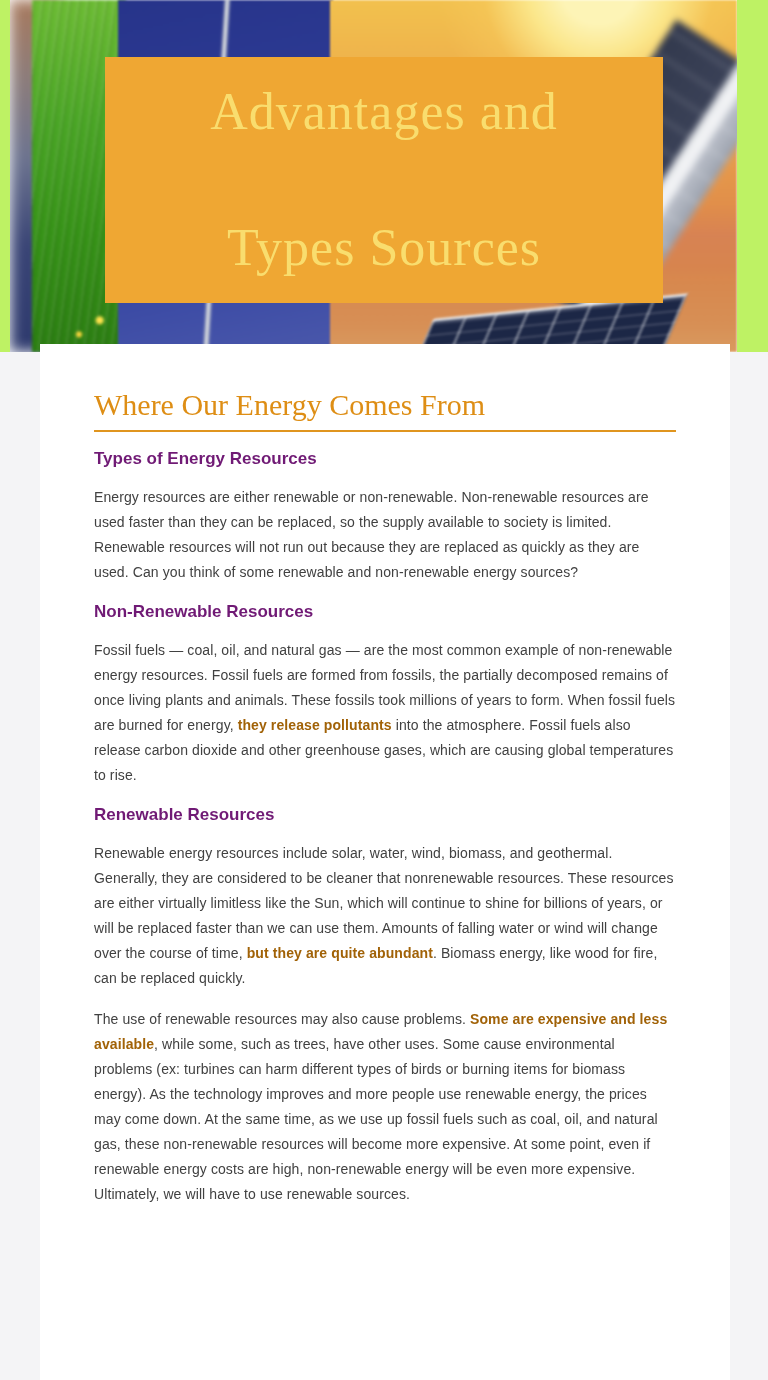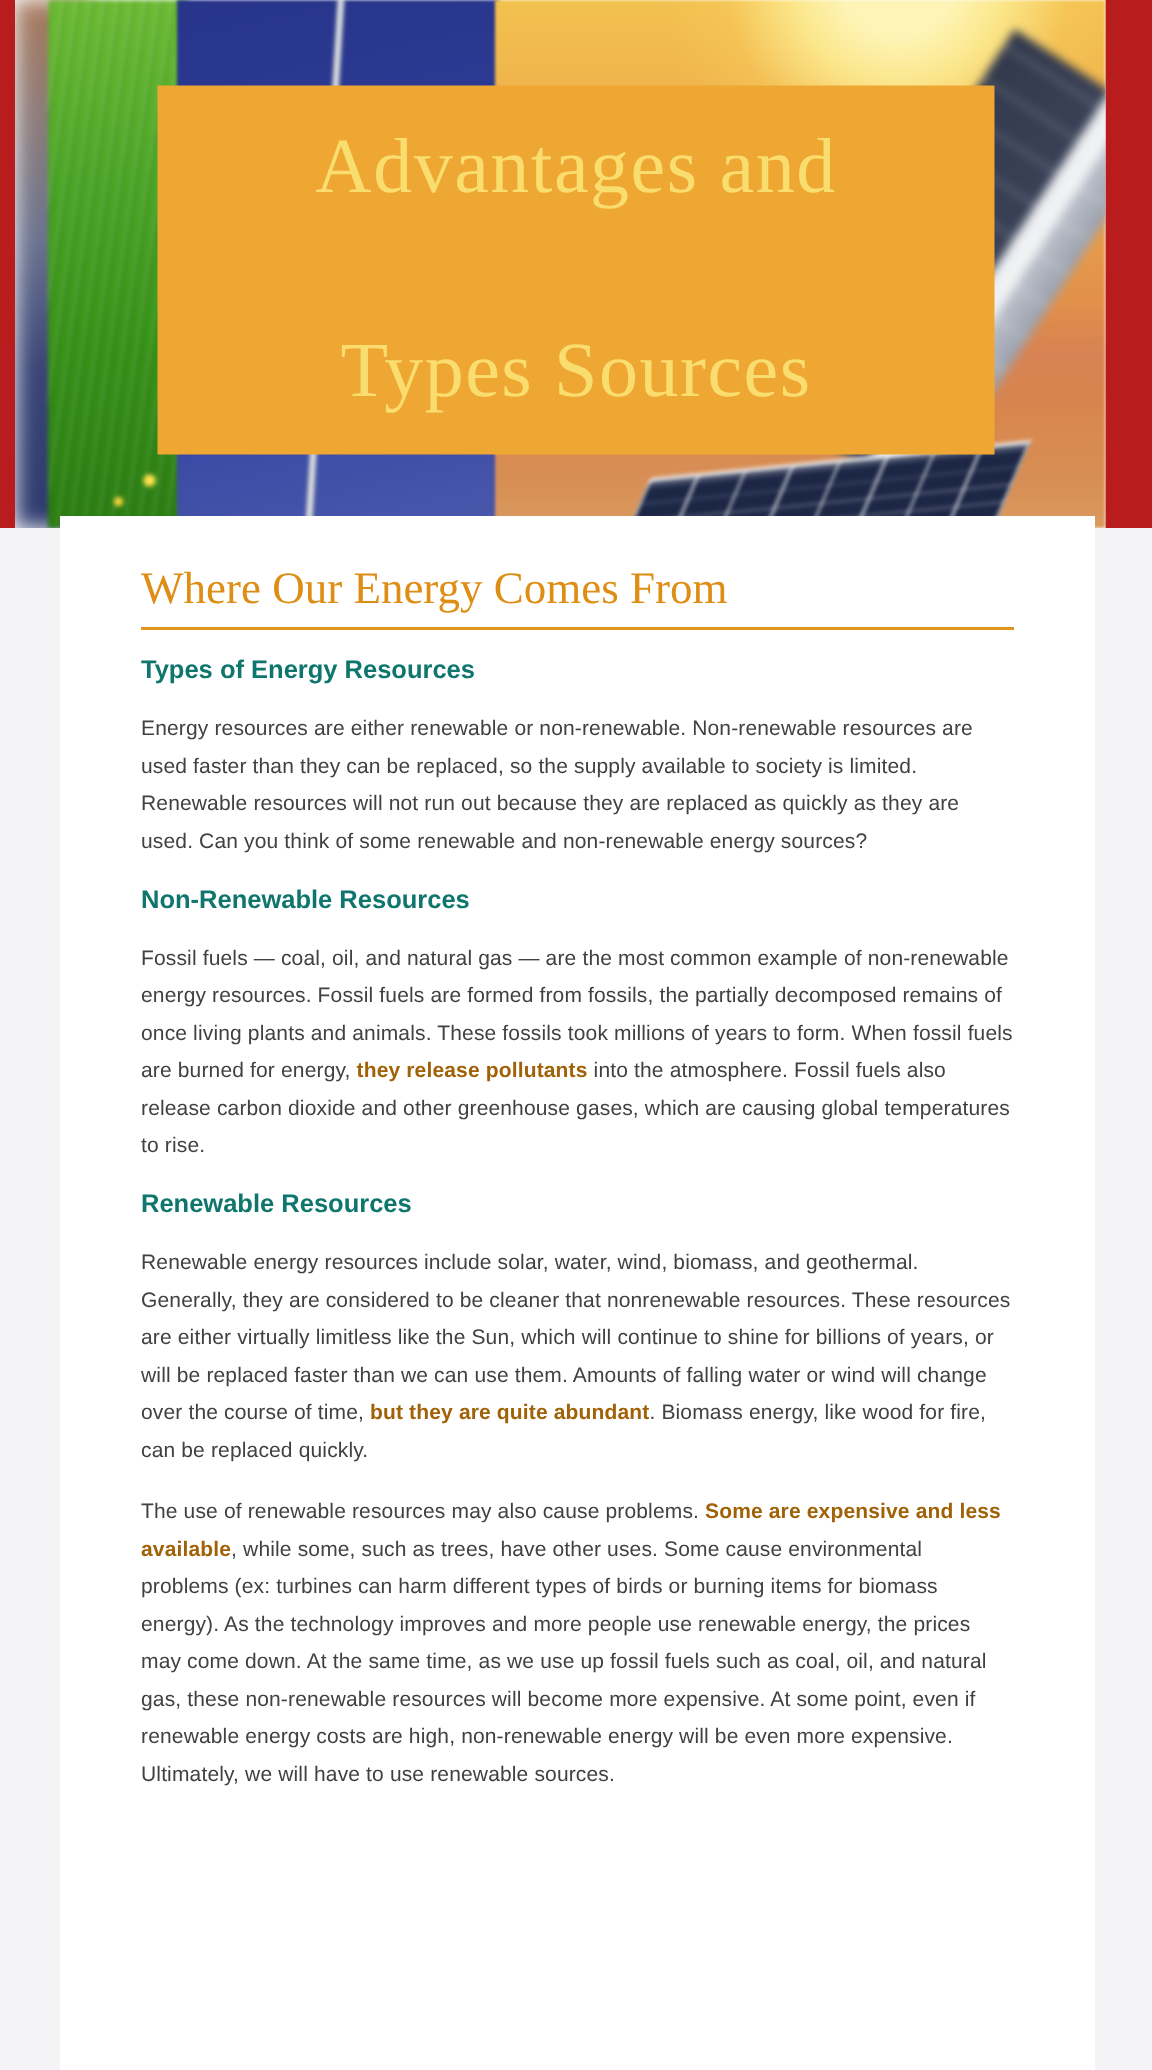--- a/index.html
+++ b/index.html
@@ -12,21 +12,21 @@
     position:relative;
     width:768px; height:1380px;
     margin:0 auto;
     background:#f4f4f6;
     overflow:hidden;
   }
 
   
   .hero-wrap {
     position:absolute; top:0; left:0; right:0; height:352px;
-    background:#b91c1c;
+    background:#bef264;
     padding:0 31px 0 10px;
   }
   .hero {
     position:relative; width:727px; height:352px;
     overflow:hidden; background:#ffffff;
   }
   .hero .layer { position:absolute; top:0; bottom:0; }
   .blur-strip {
     left:0; width:52px;
     background:linear-gradient(180deg,#a87a5e 0%, #8d7d7b 22%, #6d7490 45%, #3a4576 70%, #2e3a6e 100%);
@@ -92,33 +92,33 @@
   }
 
   
   .card {
     position:absolute; top:344px; left:40px; width:690px; height:1036px;
     background:#ffffff;
     padding:28px 54px 0 54px;
     overflow:hidden;
   }
   .card h2 {
-    margin:4px 0 8px 0;
+    margin:16px 0 8px 0;
     font-family:"Liberation Serif", serif;
     font-weight:normal;
     font-size:30px; line-height:34px;
   }
   .card hr {
     border:none; margin:0 0 16px 0;
     border-top:2px solid #e0951f;
   }
   .card h3 {
     margin:5px 0 16px 0;
     font-size:17px; line-height:21px; font-weight:bold;
-    color:#0f766e;
+    color:#701a75;
   }
   .card p {
     margin:0 0 16px 0;
     font-size:14px; line-height:25px;
     color:#414141;
     letter-spacing:0.1px;
     overflow-wrap:break-word;
   }
   .card p strong { color:#a16207; }
   .card p.source { margin-top:26px; color:#474747; }

